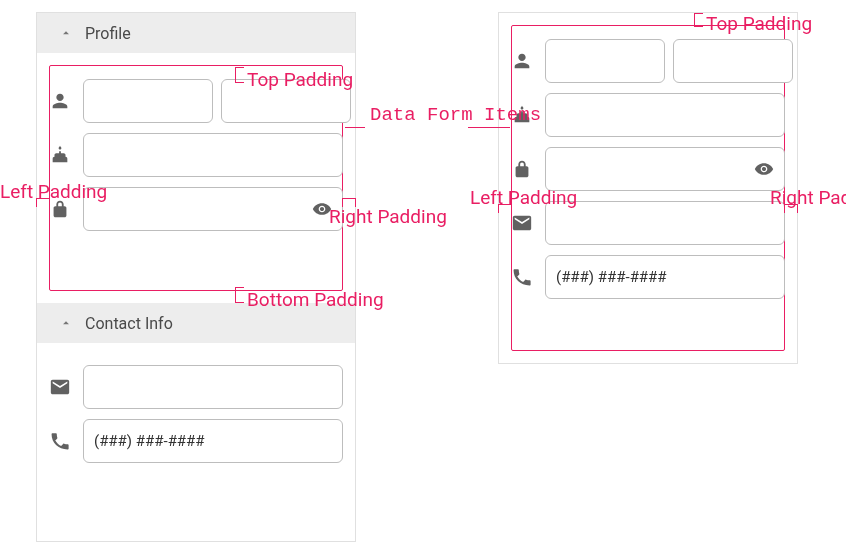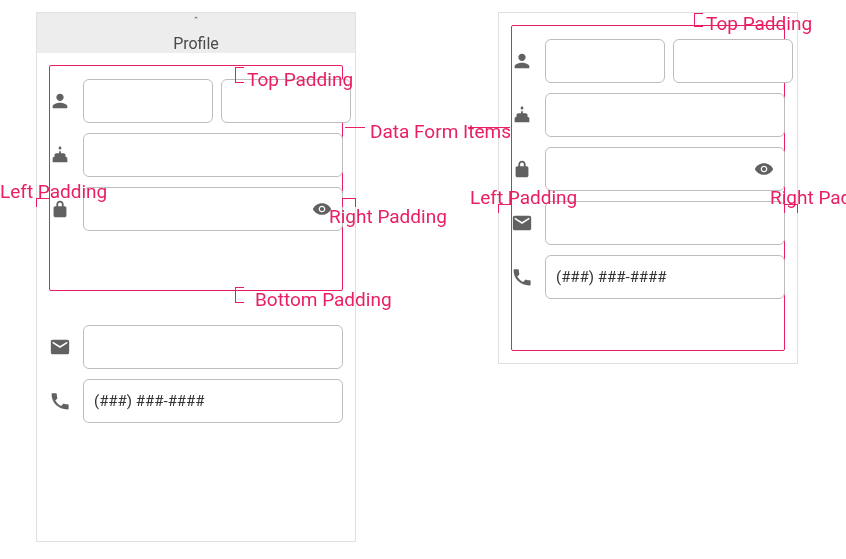--- a/index.html
+++ b/index.html
@@ -30,21 +30,20 @@
   }
   .section-header {
     background: #ededed;
     height: 40px;
     display: flex;
     align-items: center;
     padding: 0 22px;
     gap: 12px;
     font-size: 16px;
     color: #4a4a4a;
-    flex-direction: column;
   }
   .section-header .chev {
     width: 14px;
     height: 14px;
     fill: #757575;
   }
   .form-area {
     position: relative;
     padding: 12px;
   }
@@ -176,20 +175,26 @@
           <path d="M17 9h-1V7c0-2.2-1.8-4-4-4S8 4.8 8 7v2H7c-1.1 0-2 .9-2 2v8c0 1.1.9 2 2 2h10c1.1 0 2-.9 2-2v-8c0-1.1-.9-2-2-2zm-7-2c0-1.1.9-2 2-2s2 .9 2 2v2h-4V7z"></path>
         </svg>
       <div class="field">
         <svg class="eye-icon" viewBox="0 0 24 24">
             <path d="M12 5C7 5 2.7 8.1 1 12c1.7 3.9 6 7 11 7s9.3-3.1 11-7c-1.7-3.9-6-7-11-7zm0 11c-2.2 0-4-1.8-4-4s1.8-4 4-4 4 1.8 4 4-1.8 4-4 4zm0-6.5c-1.4 0-2.5 1.1-2.5 2.5s1.1 2.5 2.5 2.5 2.5-1.1 2.5-2.5S13.4 9.5 12 9.5z"></path>
           </svg>
       </div>
     </div>
   </div>
 
+  <div class="section-header">
+    <svg class="chev" viewBox="0 0 24 24">
+        <path d="M7 14l5-5 5 5z"></path>
+      </svg>
+    <span>Contact Info</span>
+  </div>
 
   <div class="form-area">
     <div class="form-row" style="margin-top:10px;">
       <svg class="icon" viewBox="0 0 24 24">
           <path d="M20 4H4c-1.1 0-2 .9-2 2v12c0 1.1.9 2 2 2h16c1.1 0 2-.9 2-2V6c0-1.1-.9-2-2-2zm0 4-8 5-8-5V6l8 5 8-5v2z"></path>
         </svg>
       <div class="field"></div>
     </div>
 
     <div class="form-row">
@@ -250,31 +255,31 @@
         <span>(###) ###-####</span>
       </div>
     </div>
   </div>
 </div>
 
 <div class="bracket-v" style="left:235px; top:67px; height:16px;"></div>
 <div class="anno" style="left:247px; top:68px;">Top Padding</div>
 
 <div class="bracket-v" style="left:235px; top:287px; height:16px;"></div>
-<div class="anno" style="left:255px; top:288px;">Bottom Padding</div>
+<div class="anno" style="left:247px; top:288px;">Bottom Padding</div>
 
 <div class="bracket-h" style="left:36px; top:198px; width:14px;"></div>
 <div class="anno" style="left:0px; top:180px;">Left Padding</div>
 
 <div class="bracket-h" style="left:342px; top:198px; width:14px;"></div>
 <div class="anno" style="left:329px; top:205px;">Right Padding</div>
 
 <div class="hline" style="left:345px; top:127px; width:20px;"></div>
 <div class="hline" style="left:468px; top:127px; width:42px;"></div>
-<div class="anno" style="left:370px; top:120px;">Data Form Items</div>
+<div class="anno" style="left:370px; top:104px;font-family:Liberation Mono, monospace;">Data Form Items</div>
 
 <div class="bracket-v" style="left:694px; top:13px; height:14px;"></div>
 <div class="anno" style="left:706px; top:12px;">Top Padding</div>
 
 <div class="bracket-h" style="left:498px; top:204px; width:14px;"></div>
 <div class="anno" style="left:470px; top:186px;">Left Padding</div>
 
 <div class="bracket-h" style="left:784px; top:204px; width:14px;"></div>
 <div class="anno" style="left:770px; top:186px;">Right Padding</div>
 

